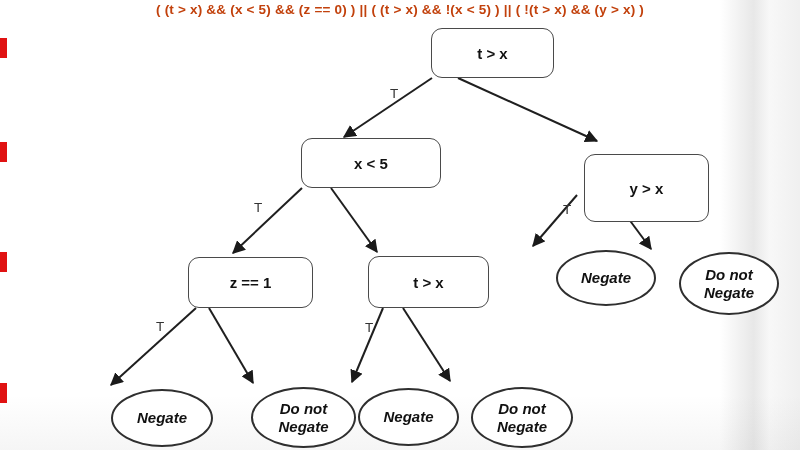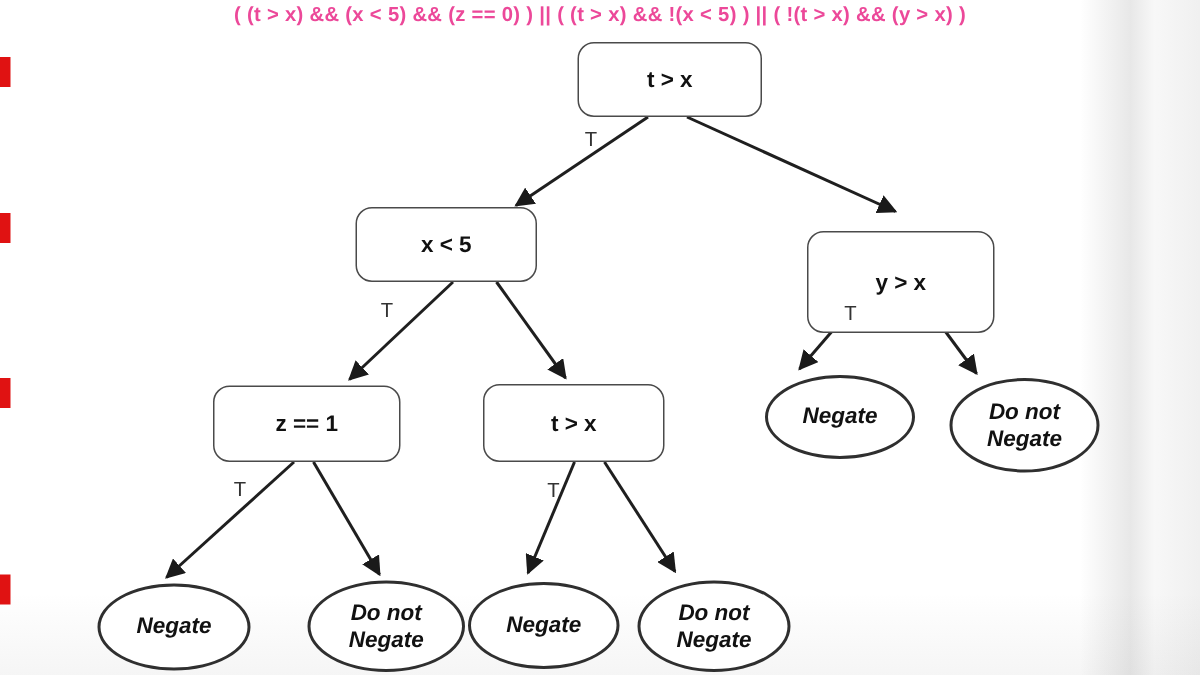--- a/index.html
+++ b/index.html
@@ -30,33 +30,34 @@
     background: linear-gradient(180deg, rgba(120,120,120,0) 0%, rgba(120,120,120,0.07) 100%);
     pointer-events: none;
   }
   .red-marker {
     position: absolute; left: 0; width: 7px; height: 20px;
     background: #e01212;
   }
   #expression-title {
     position: absolute; top: 2px; left: 0; width: 100%;
     text-align: center;
-    font-size: 13.5px; font-weight: 700; color: #ec4899;
+    font-size: 13.5px; font-weight: 700; color: #c2410c;
     letter-spacing: 0.2px;
     white-space: nowrap;
   }
   #edges-svg { position: absolute; top: 0; left: 0; }
   .node {
     position: absolute;
     display: flex; align-items: center; justify-content: center;
     background: #ffffff;
     color: #111111;
     font-weight: 700; font-size: 15px;
     text-align: center;
     box-sizing: border-box;
+    margin-left: 46px;
   }
   .node.rect {
     border: 1.7px solid #4a4a4a;
     border-radius: 11px;
   }
   .node.ellipse {
     border: 2px solid #2f2f2f;
     border-radius: 50%;
     line-height: 1.15;
     padding: 0 14px;
@@ -101,21 +102,21 @@
       <line x1="209" y1="308" x2="253" y2="383" marker-end="url(#arrowhead)"></line>
       <line x1="383" y1="308" x2="352" y2="382" marker-end="url(#arrowhead)"></line>
       <line x1="403" y1="308" x2="450" y2="381" marker-end="url(#arrowhead)"></line>
     </g>
   </svg>
 
   <div class="node rect" style="left:385px;top:28px;width:123px;height:50px">
     <span class="node-label">t &gt; x</span>
   </div>
 
-  <div class="node rect" style="left:237px;top:138px;width:121px;height:50px">
+  <div class="node rect" style="left:255px;top:138px;width:140px;height:50px">
     <span class="node-label">x &lt; 5</span>
   </div>
 
   <div class="node rect" style="left:538px;top:154px;width:125px;height:68px">
     <span class="node-label">y &gt; x</span>
   </div>
 
   <div class="node rect" style="left:142px;top:257px;width:125px;height:51px">
     <span class="node-label">z == 1</span>
   </div>

